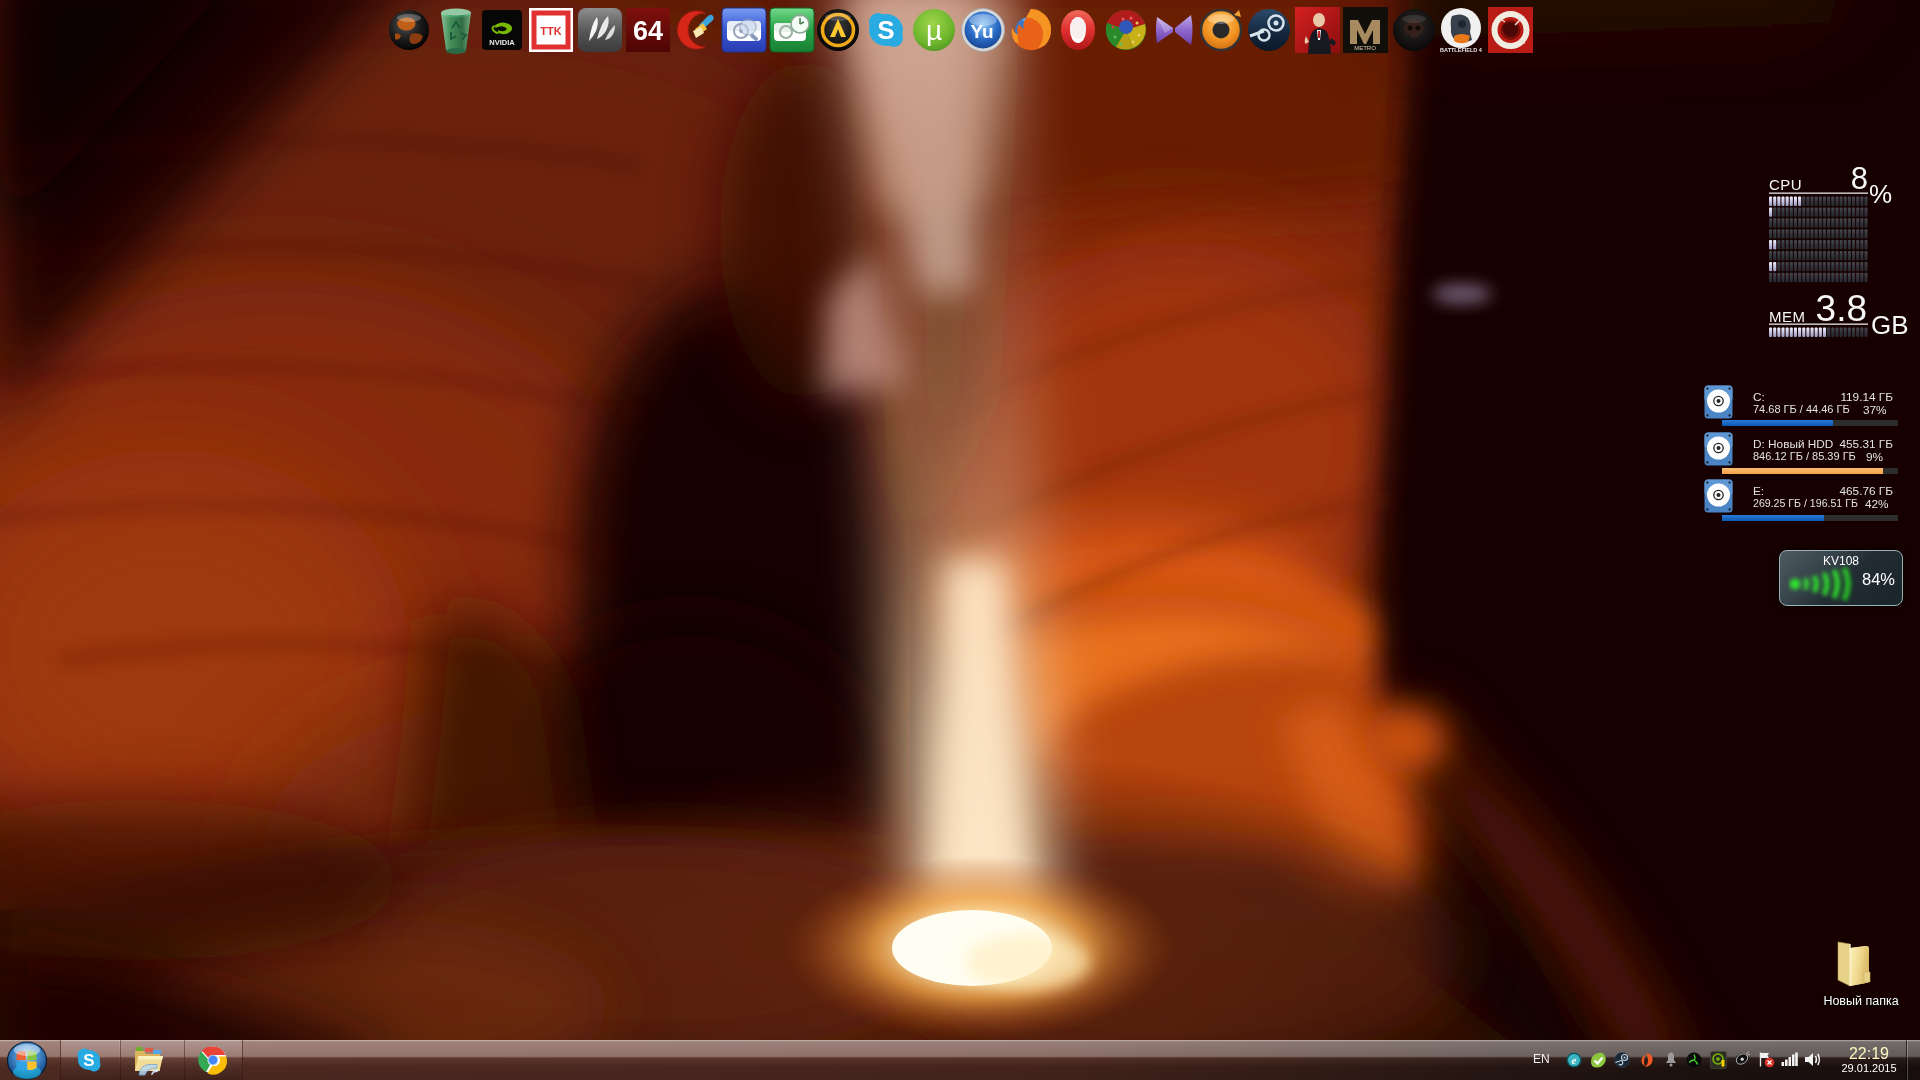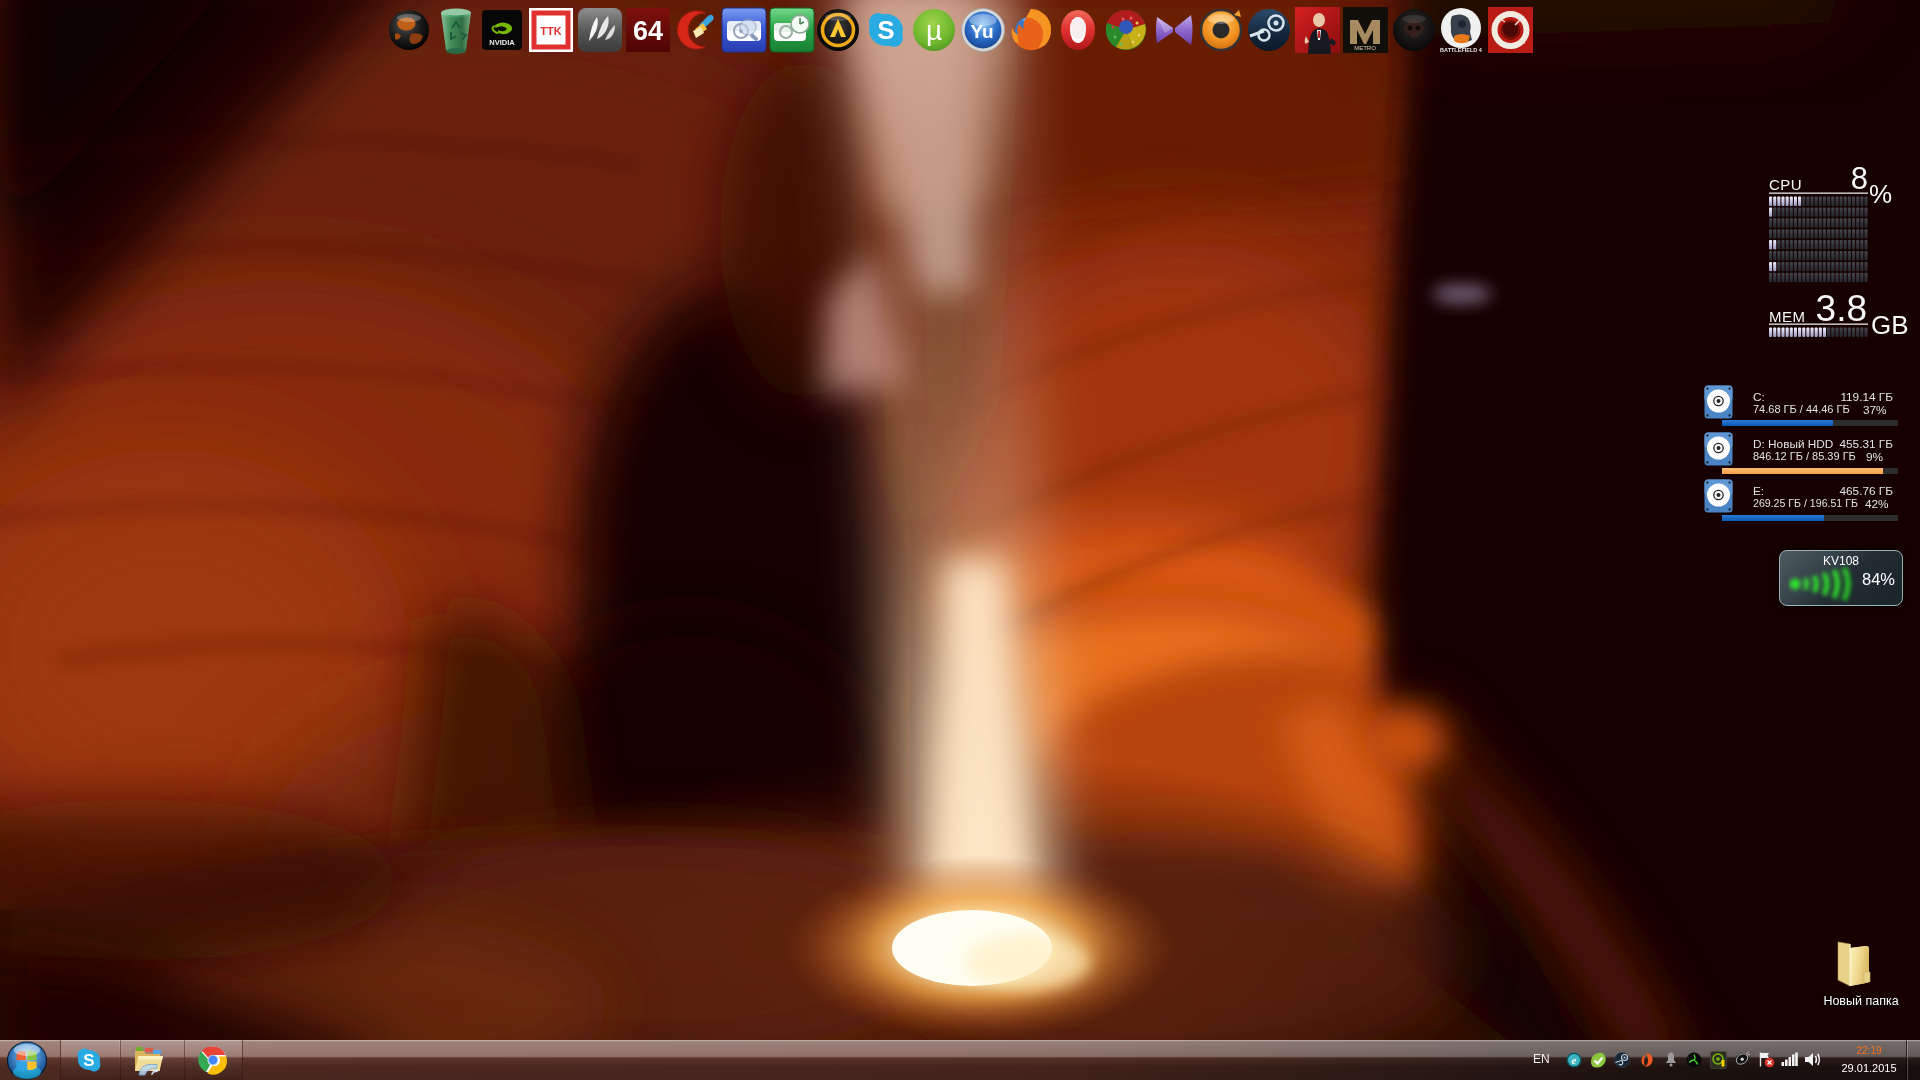--- a/index.html
+++ b/index.html
@@ -875,17 +875,17 @@
         <rect x="4" y="7.5" width="2.6" height="6.5"></rect>
         <rect x="7.5" y="5" width="2.6" height="9"></rect>
         <rect x="11" y="2.5" width="2.6" height="11.5"></rect>
         <rect x="14.2" y="0.5" width="2.6" height="13.5"></rect>
       </g>
     </svg>
   <svg class="abs" style="left:1804px;top:11px;" width="18" height="17" viewBox="0 0 18 17">
       <path d="M1,6 L4.5,6 L9,2 L9,15 L4.5,11 L1,11 Z" fill="#f2f2f2"></path>
       <path d="M11.5,5 Q13.5,8.5 11.5,12 M13.8,3 Q17,8.5 13.8,14" stroke="#f2f2f2" stroke-width="1.5" fill="none"></path>
     </svg>
-  <div class="abs" style="left:1836px;top:5px;width:66px;height:15px;color:#f97316;font-size:10px;text-align:center;">22:19</div>
+  <div class="abs" style="left:1836px;top:5px;width:66px;height:15px;color:#fef9c3;font-size:16px;text-align:center;">22:19</div>
   <div class="abs" style="left:1834px;top:22px;width:70px;height:13px;color:#fff;font-size:11px;text-align:center;">29.01.2015</div>
   <div class="abs" style="left:1906px;top:0;width:1px;height:40px;background:rgba(0,0,0,0.6);"></div>
   <div class="abs" style="left:1907px;top:0;width:1px;height:40px;background:rgba(255,255,255,0.25);"></div>
 </div>
 
 </body></html>

